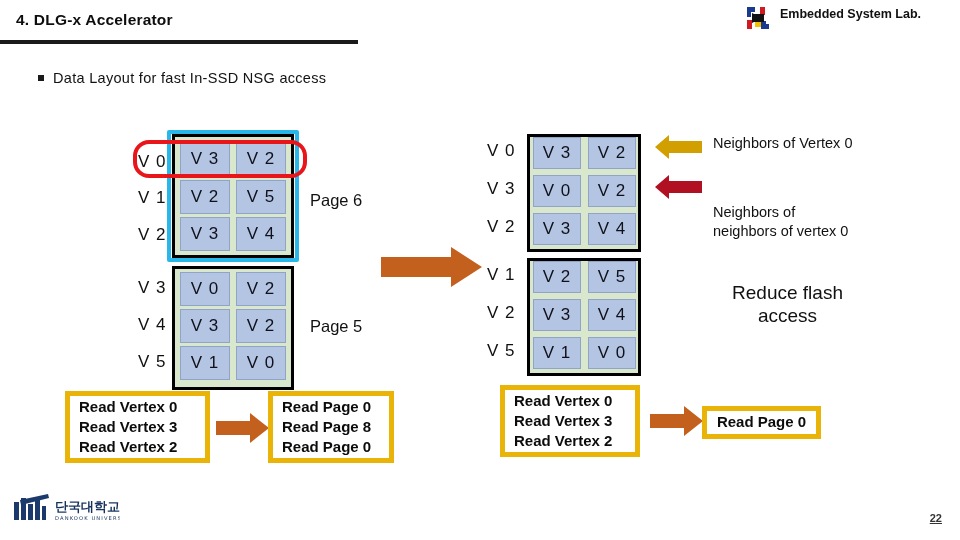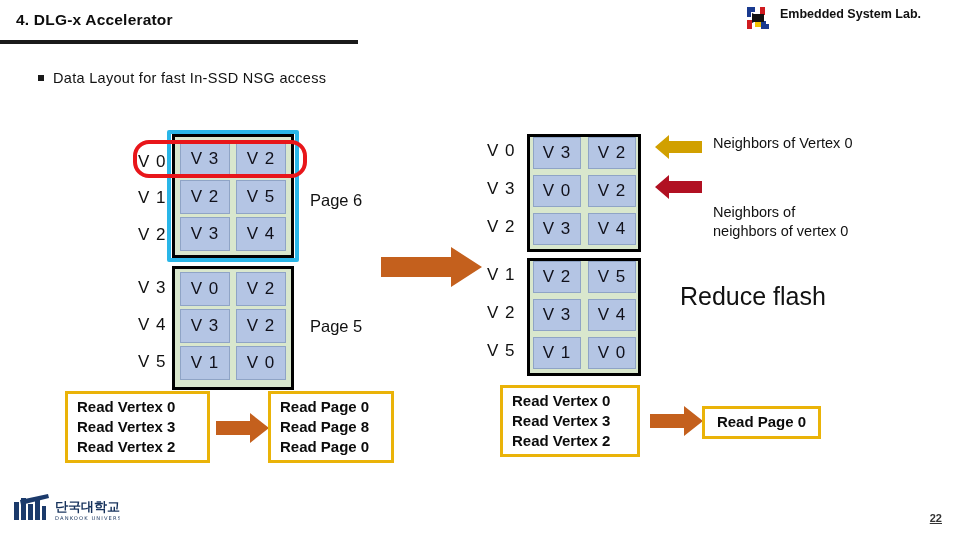--- a/index.html
+++ b/index.html
@@ -75,28 +75,28 @@
   }
 
   
   .big-arrow{position:absolute;}
 
   
   .annot{
     position:absolute;font-size:14.5px;color:#111;line-height:1.28;
   }
   .reduce{
-    position:absolute;font-size:25px;color:#111;text-align:left;
+    position:absolute;font-size:19px;color:#111;text-align:center;
     line-height:1.22;white-space:nowrap;
   }
 
   
   .obox{
     position:absolute;
-    border:3px solid #eab308;
+    border:5px solid #eab308;
     background:#ffffff;
     box-sizing:border-box;
     display:flex;flex-direction:column;justify-content:center;
     padding:3px 9px;
   }
   .obox div{
     font-size:15px;font-weight:bold;color:#0c0c0c;white-space:nowrap;
     line-height:1.33;
   }
   .obox.single div{line-height:1.1;}
@@ -207,20 +207,21 @@
   <svg style="position:absolute;left:655px;top:174px;width:48px;height:26px;" viewBox="0 0 48 26">
     <polygon points="0,13 14,1 14,7 47,7 47,19 14,19 14,25" fill="#b11022"></polygon>
   </svg>
   <div class="annot" style="left:713px;top:168px;margin-top:35px;">
     <div>Neighbors of</div>
     <div>neighbors of vertex 0</div>
   </div>
 
   <div class="reduce" style="left:680px;top:281px;width:215px;">
     <div>Reduce flash</div>
+    <div>access</div>
   </div>
 
   <div class="obox" style="left:65px;top:391px;width:145px;height:72px;">
     <div>Read Vertex 0</div>
     <div>Read Vertex 3</div>
     <div>Read Vertex 2</div>
   </div>
 
   <svg style="position:absolute;left:216px;top:412px;width:54px;height:32px;" viewBox="0 0 54 32">
     <polygon points="0,9 34,9 34,1 53,16 34,31 34,23 0,23" fill="#c4601d"></polygon>

